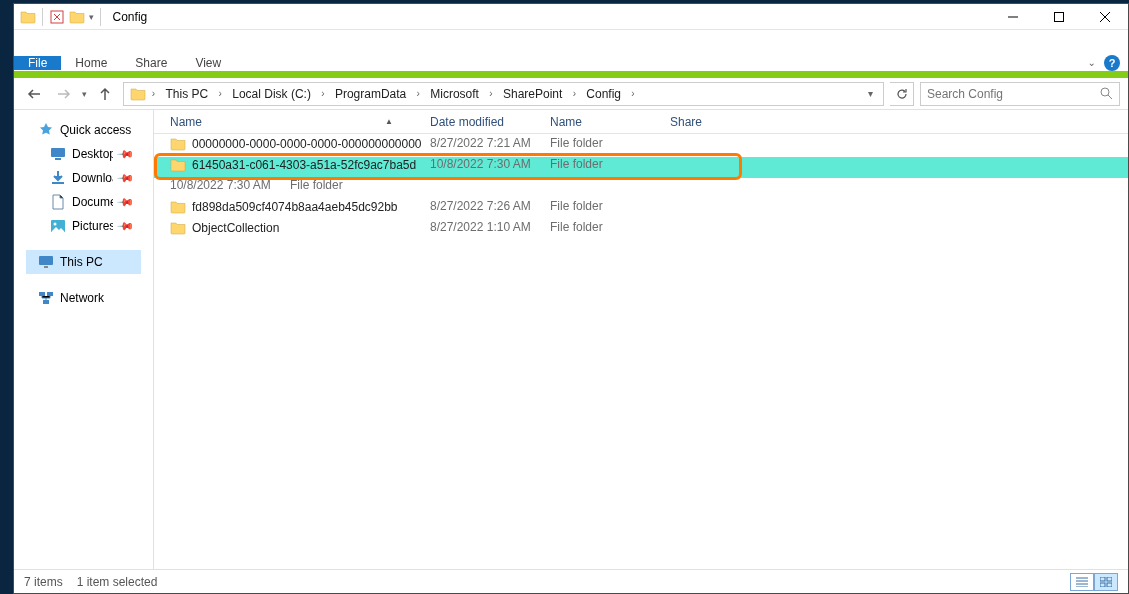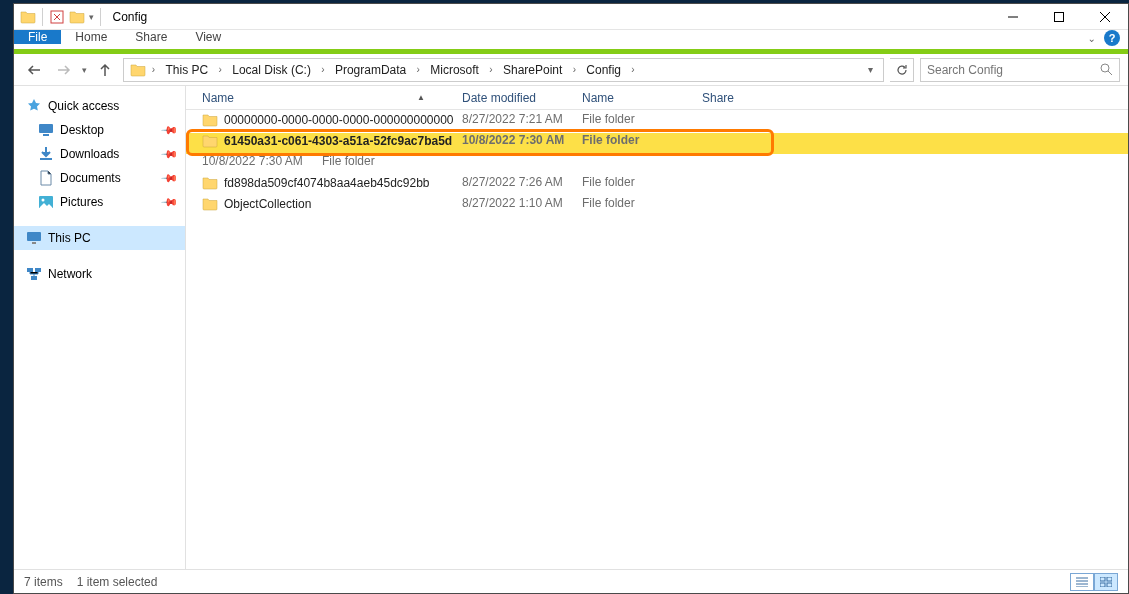--- a/index.html
+++ b/index.html
@@ -6,57 +6,57 @@
 body { background:#0a2540; width:1129px; height:594px; overflow:hidden; }
 .window { background:#fff; width:1116px; height:591px; margin-left:13px; margin-top:3px; display:flex; flex-direction:column; border:1px solid #4a4a4a; }
 .titlebar { height:26px; background:#fff; display:flex; align-items:center; border-bottom:1px solid #e5e5e5; }
 .qat { display:flex; align-items:center; gap:4px; padding:0 6px; }
 .qat .folder-ico { width:16px; height:16px; }
 .qat .sep { width:1px; height:18px; background:#d0d0d0; margin:0 2px; }
 .title-text { margin-left:4px; font-size:12px; }
 .title-spacer { flex:1; }
 .winbtn { width:46px; height:26px; display:flex; align-items:center; justify-content:center; cursor:pointer; }
 .winbtn svg { width:10px; height:10px; }
-.ribbon-tabs { height:24px; display:flex; align-items:flex-start; border-bottom:5px solid #84cc16; }
+.ribbon-tabs { height:24px; display:flex; align-items:center; border-bottom:7px solid #84cc16;margin-top:24px; }
 .file-tab { background:#1979ca; color:#fff; padding:0 14px; display:flex; align-items:center; font-size:12px; cursor:pointer; }
 .rtab { padding:0 14px; display:flex; align-items:center; cursor:pointer; color:#444; }
 .ribbon-right { margin-left:auto; display:flex; align-items:center; padding:0 8px; gap:8px; color:#666; }
 .help-ico { width:16px; height:16px; border-radius:50%; background:#1979ca; color:#fff; display:flex; align-items:center; justify-content:center; font-size:11px; font-weight:bold; }
 .addrbar { height:32px; display:flex; align-items:center; padding:0 8px; gap:6px; border-bottom:1px solid #e1e1e1; }
 .navbtn { width:24px; height:24px; display:flex; align-items:center; justify-content:center; cursor:pointer; border-radius:2px; color:#555; }
 .navbtn.disabled { color:#bbb; }
 .breadcrumb { flex:1; height:24px; border:1px solid #ccc; display:flex; align-items:center; padding:0 4px; gap:0; overflow:hidden; }
 .bc-ico { width:16px; height:16px; margin:0 2px; flex-shrink:0; }
 .bc-item { padding:0 6px; height:22px; display:flex; align-items:center; cursor:pointer; white-space:nowrap; color:#222; }
 .bc-chev { color:#666; width:12px; display:flex; align-items:center; justify-content:center; font-size:10px; cursor:pointer; height:22px; }
 .bc-spacer{flex:1}
 .bc-drop{color:#666;padding:0 6px;cursor:pointer;height:22px;display:flex;align-items:center;font-size:10px;}
 .refresh { width:24px; height:24px; border:1px solid #ccc; border-left:none; display:flex; align-items:center; justify-content:center; cursor:pointer; }
 .searchbox { width:200px; height:24px; border:1px solid #ccc; display:flex; align-items:center; padding:0 6px; }
 .searchbox input { border:none; outline:none; flex:1; font-size:12px; color:#666; background:transparent; }
 .body { flex:1; display:flex; overflow:hidden; }
-.nav { width:172px; border-right:1px solid #e1e1e1; padding:8px 0; overflow:auto; }
+.nav { width:140px; border-right:1px solid #e1e1e1; padding:8px 12px; overflow:auto; }
 .nav-item { height:24px; display:flex; align-items:center; padding:0 8px 0 24px; gap:6px; cursor:pointer; position:relative; }
 .nav-item.top { padding-left:12px; font-size:12px; }
 .nav-item.selected { background:#cce8ff; }
 .nav-item .label { flex:1; white-space:nowrap; overflow:hidden; }
 .pin { color:#7e9ec7; font-size:11px; transform:rotate(45deg); }
 .nav-gap { height:12px; }
 .nav-ico { width:16px; height:16px; flex-shrink:0; }
 .content { flex:1; display:flex; flex-direction:column; overflow:hidden; }
 .headers { height:24px; display:flex; align-items:center; border-bottom:1px solid #e5e5e5; color:#30517a; padding-left:8px; }
 .col { padding:0 8px; border-right:1px solid transparent; cursor:pointer; display:flex; align-items:center; height:100%; }
 .col.name{ width:260px; }
 .col.mod { width:120px; }
 .col.type{ width:120px; }
 .col.size{ width:80px; }
 .sort-ind { font-size:8px; margin-left:auto; color:#555; padding-right:20px; }
 .filelist { flex:1; overflow:auto; padding:2px 0; }
 .row { height:21px; display:flex; align-items:flex-start; padding-left:8px; cursor:pointer; }
-.row.selected { background:#fde047;font-weight:bold; }
+.row.selected { background:#5eead4; }
 .row .cell { padding:0 8px; white-space:nowrap; overflow:hidden; color:#222; }
 .row .cell.muted { color:#6d6d6d; }
 .row .name-cell { width:260px; display:flex; align-items:center; gap:6px; }
 .row .mod-cell { width:120px; }
 .row .type-cell { width:120px; }
 .row .size-cell { width:80px; text-align:right; }
 .folder-svg { width:16px; height:16px; flex-shrink:0; }
 .highlight-wrap { position:relative; }
 .highlight-box { position:absolute; border:3px solid #ff7a00; border-radius:6px; pointer-events:none; }
 .statusbar { height:24px; border-top:1px solid #e1e1e1; display:flex; align-items:center; padding:0 10px; gap:14px; color:#555; }

